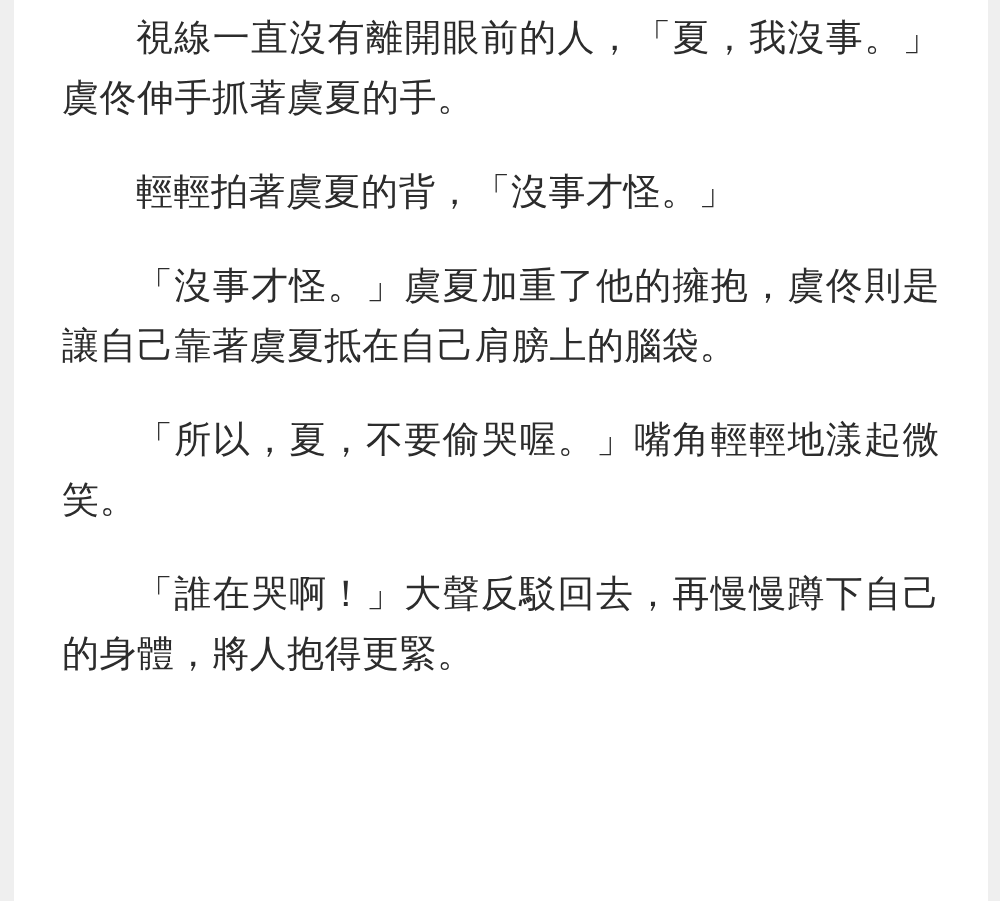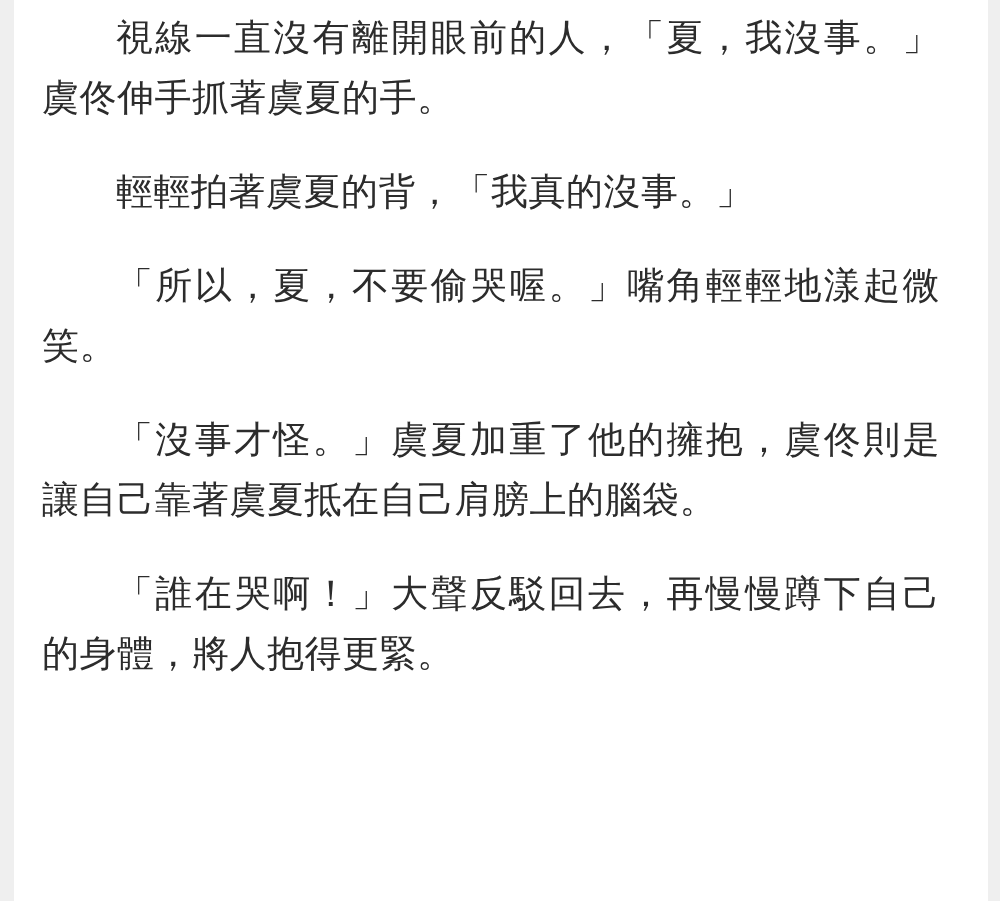--- a/index.html
+++ b/index.html
@@ -36,21 +36,21 @@
     width: 12px;
     height: 901px;
     background: #efefef;
   }
   .content {
     position: absolute;
     left: 14px;
     top: 0;
     width: 974px;
     height: 901px;
-    padding: 8px 48px 0 28px;
+    padding: 8px 48px 0 48px;
     box-sizing: border-box;
   }
   p.para {
     margin: 0 0 34px 0;
     font-size: 37px;
     line-height: 1.62;
     color: #2c2c2c;
     letter-spacing: 0.5px;
     text-align: justify;
     text-indent: 2em;
@@ -62,18 +62,18 @@
   }
 </style>
 </head>
 <body>
 
 <div class="page">
   <div class="edge-left"></div>
   <div class="edge-right"></div>
   <div class="content">
     <p class="para">視線一直沒有離開眼前的人，「夏，我沒事。」虞佟伸手抓著虞夏的手。</p>
-    <p class="para">輕輕拍著虞夏的背，「我真的沒事。」</p>
+    <p class="para">輕輕拍著虞夏的背，「沒事才怪。」</p>
+    <p class="para">「沒事才怪。」虞夏加重了他的擁抱，虞佟則是讓自己靠著虞夏抵在自己肩膀上的腦袋。</p>
     <p class="para">「所以，夏，不要偷哭喔。」嘴角輕輕地漾起微笑。</p>
-    <p class="para">「沒事才怪。」虞夏加重了他的擁抱，虞佟則是讓自己靠著虞夏抵在自己肩膀上的腦袋。</p>
     <p class="para">「誰在哭啊！」大聲反駁回去，再慢慢蹲下自己的身體，將人抱得更緊。</p>
   </div>
 </div>
 
 </body></html>

